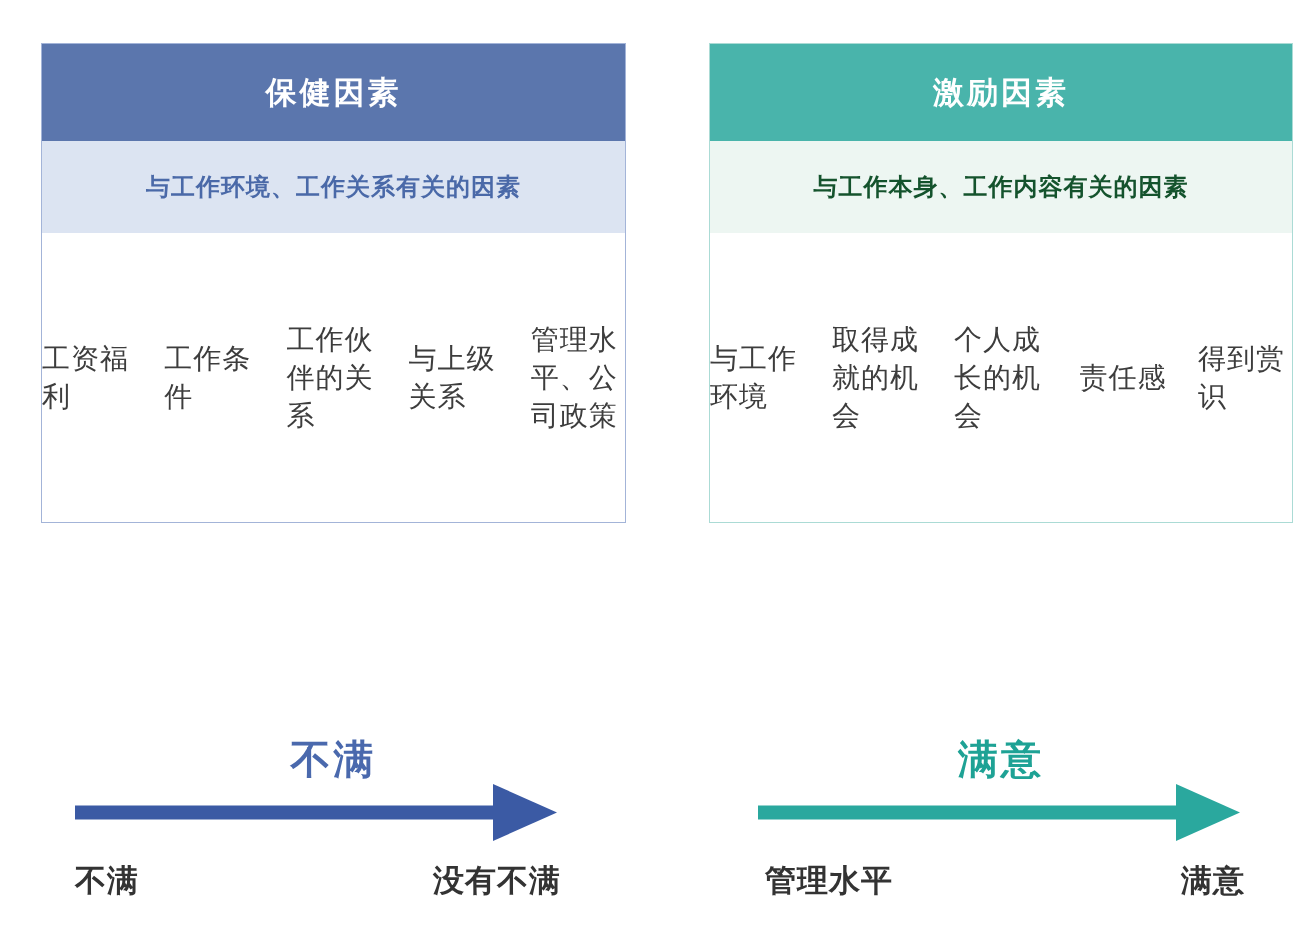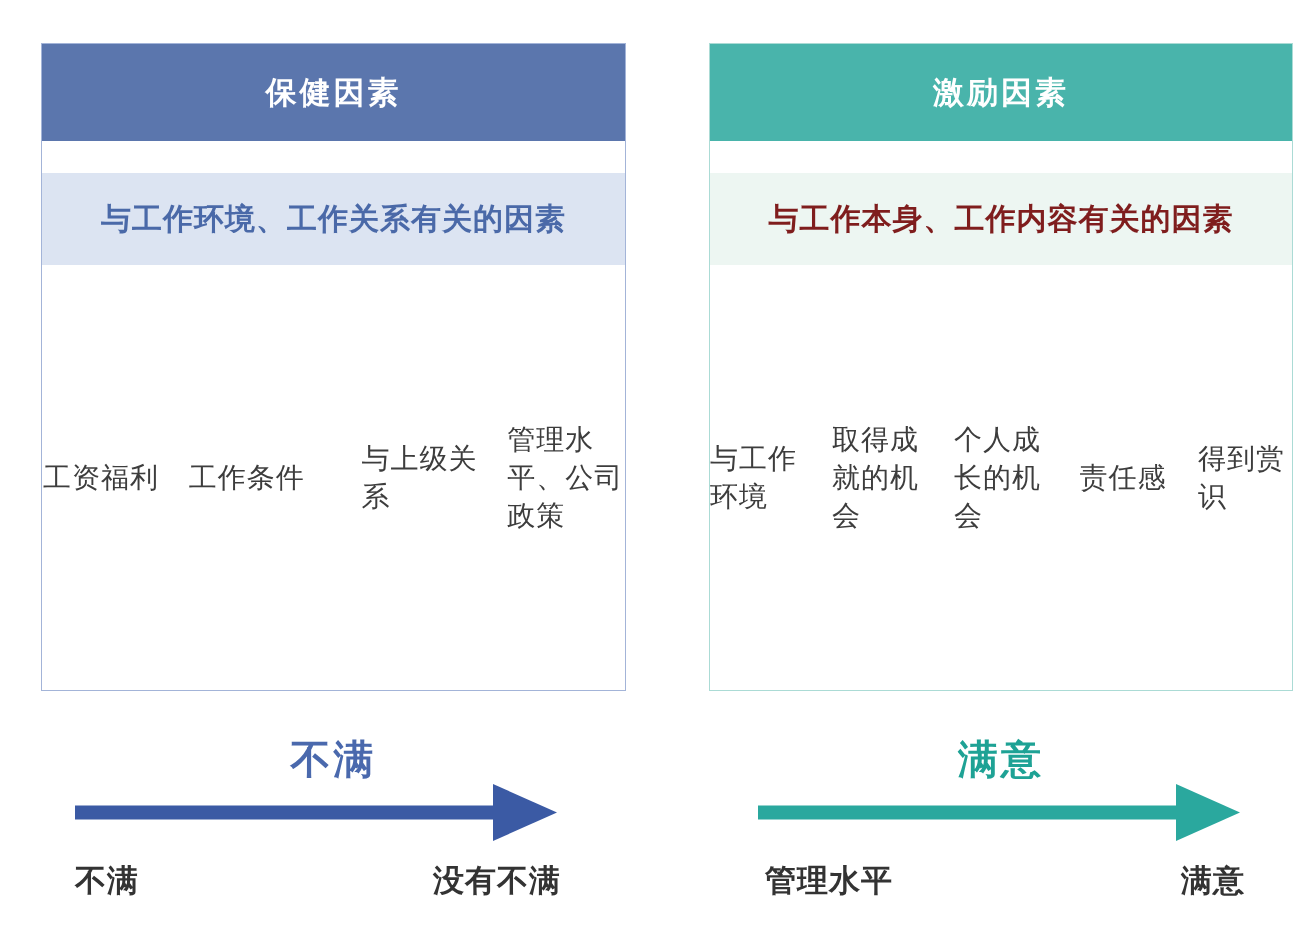--- a/index.html
+++ b/index.html
@@ -9,21 +9,21 @@
     position: relative;
     overflow: hidden;
     font-family: "Liberation Sans", "DejaVu Sans", sans-serif;
   }
   .canvas { position: absolute; inset: 0; }
 
   
   .factor-box {
     position: absolute;
     top: 43px;
-    height: 648px;
+    height: 480px;
     display: flex;
     flex-direction: column;
     background: #ffffff;
   }
   .factor-box.blue  { left: 41px;  width: 585px; border: 1px solid #a3b4d8; }
   .factor-box.teal  { left: 709px; width: 584px; border: 1px solid #abdbd5; }
 
   .box-header {
     height: 97px;
     display: flex; align-items: center; justify-content: center;
@@ -31,27 +31,26 @@
     font-size: 31px;
     font-weight: bold;
     letter-spacing: 3px;
   }
   .blue .box-header { background: #5b76ad; }
   .teal .box-header { background: #49b4ab; }
 
   .box-subheader {
     height: 92px;
     display: flex; align-items: center; justify-content: center;
-    font-size: 30px;
+    font-size: 24px;
     font-weight: bold;
     letter-spacing: 1px;
-    margin-top: 32px;
   }
   .blue .box-subheader { background: #dce4f2; color: #4a69a8; }
-  .teal .box-subheader { background: #edf6f2; color: #7f1d1d; }
+  .teal .box-subheader { background: #edf6f2; color: #14532d; }
 
   .box-items {
     flex: 1;
     display: flex;
     flex-direction: row;
   }
   .item {
     flex: 1;
     display: flex; align-items: center; justify-content: center;
     font-size: 28px;
@@ -120,20 +119,21 @@
 <div class="canvas">
 
   <section class="factor-box blue">
     <div class="box-header">保健因素</div>
     <div class="box-subheader">与工作环境、工作关系有关的因素</div>
     <div class="box-items">
       <div class="item">工资福利</div>
       <div class="sep"></div>
       <div class="item">工作条件</div>
       <div class="sep"></div>
+      <div class="item">工作伙伴的关系</div>
       <div class="sep"></div>
       <div class="item">与上级关系</div>
       <div class="sep"></div>
       <div class="item">管理水平、公司政策</div>
     </div>
   </section>
 
   <section class="factor-box teal">
     <div class="box-header">激励因素</div>
     <div class="box-subheader">与工作本身、工作内容有关的因素</div>

